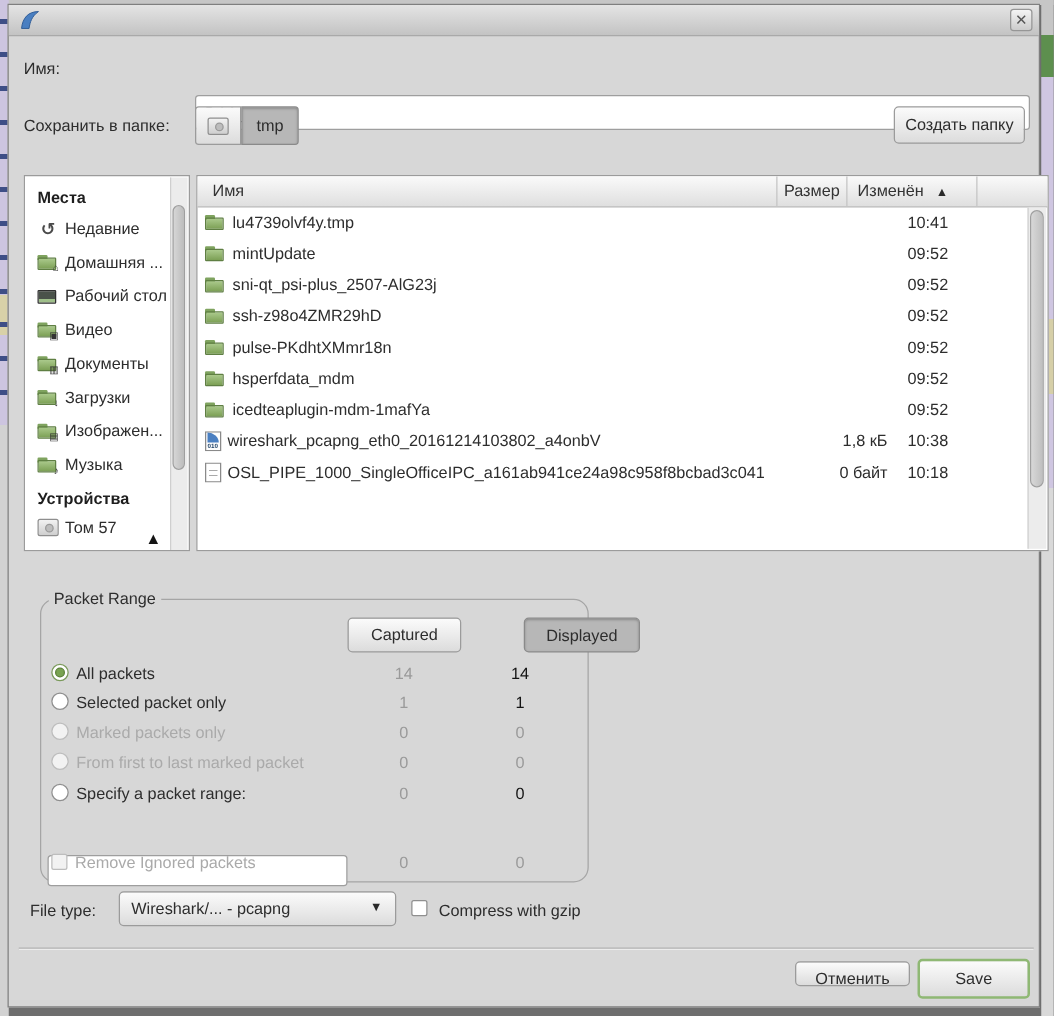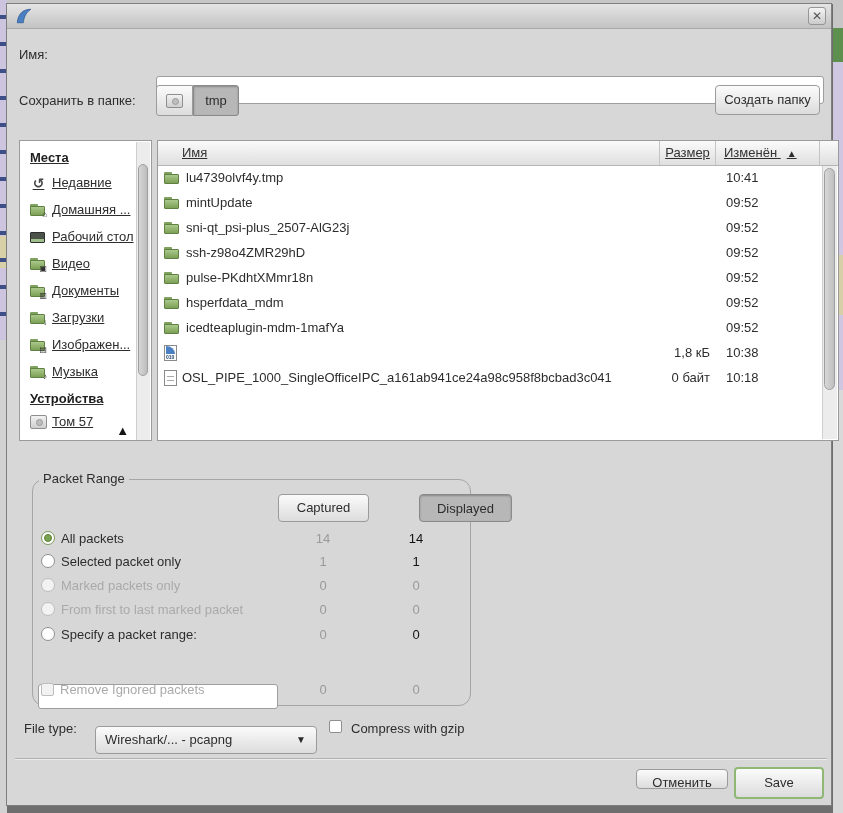--- a/index.html
+++ b/index.html
@@ -43,39 +43,39 @@
   .tmp-btn{left:186px;top:81px;width:46px;height:31px;border-radius:0 3px 3px 0;line-height:29px;}
   .create-folder-btn{left:708px;top:81px;width:105px;height:30px;line-height:28px;}
 
   
   .drive-icon{display:inline-block;width:17px;height:14px;margin-top:8px;border:1px solid #8e8e8e;border-radius:2px;
     background:linear-gradient(#f2f2f2,#cfcfcf);position:relative;box-sizing:border-box;}
   .drive-icon::after{content:"";position:absolute;left:5px;top:3px;width:5px;height:5px;border-radius:50%;
     background:#bdbdbd;border:1px solid #9a9a9a;}
 
   
-  .pane{position:absolute;background:#ffffff;border:1px solid #9b9b9b;box-sizing:border-box;overflow:hidden;text-decoration:underline;}
+  .pane{position:absolute;background:#ffffff;border:1px solid #9b9b9b;box-sizing:border-box;overflow:hidden;}
   .sidebar{left:12px;top:136px;width:133px;height:301px;}
   .sidebar-header{font-weight:bold;padding:9px 0 4px 10px;color:#1e1e1e;}
   .side-item{display:flex;align-items:center;height:27px;padding-left:10px;gap:5px;cursor:pointer;}
   .side-item span.txt{white-space:nowrap;}
   .devices-header{font-weight:bold;padding:6px 0 2px 10px;color:#1e1e1e;}
 
   .sb-scroll{position:absolute;right:1px;top:1px;width:13px;height:299px;background:#ececec;border-left:1px solid #cfcfcf;}
   .sb-thumb{position:absolute;left:1px;top:22px;width:10px;height:212px;background:linear-gradient(90deg,#d6d6d6,#bdbdbd);
     border:1px solid #9f9f9f;border-radius:6px;box-sizing:border-box;}
   .eject{position:absolute;right:22px;bottom:3px;font-size:13px;color:#141414;line-height:1;}
 
   .splitter-dots{position:absolute;left:153px;top:276px;width:4px;height:40px;
     background:repeating-linear-gradient(to bottom,#8f8f8f 0 2px,transparent 2px 8px);width:2px;}
 
   .filelist{left:150px;top:136px;width:682px;height:301px;}
   .fl-header{display:flex;height:24px;background:linear-gradient(#fafafa,#dfdfdf);border-bottom:1px solid #b5b5b5;}
   .fl-header .col{box-sizing:border-box;border-right:1px solid #c4c4c4;line-height:23px;color:#333;cursor:pointer;}
-  .col-name{width:502px;padding-left:24px;}
+  .col-name{width:464px;padding-left:12px;}
   .col-size{width:56px;text-align:center;}
   .col-mod{width:104px;padding-left:8px;}
   .col-corner{flex:1;border-right:none !important;}
   .sort-arrow{font-size:10px;margin-left:6px;color:#2a2a2a;}
 
   .rows{position:absolute;left:0;top:24px;right:16px;bottom:0;}
   .frow{display:flex;height:25px;align-items:center;cursor:pointer;}
   .frow .c-name{width:494px;padding-left:6px;display:flex;align-items:center;gap:5px;overflow:hidden;white-space:nowrap;}
   .frow .c-size{width:58px;text-align:right;padding-right:6px;box-sizing:border-box;color:#2d2d2d;}
   .frow .c-mod{padding-left:10px;color:#2d2d2d;}
@@ -120,21 +120,21 @@
   .pr-row.dis .lbl{color:#aaaaaa;}
   .num{position:absolute;width:60px;text-align:center;}
   .num.cap{left:260px;color:#9a9a9a;}
   .num.disp{left:353px;color:#141414;}
   .num.disp.dim{color:#9a9a9a;}
   .pr-entry{left:5px;top:168px;width:240px;height:25px;}
 
   
   .ft-label{left:17px;top:717px;}
   .combo{position:absolute;left:88px;top:709px;width:222px;height:28px;background:linear-gradient(#fbfbfb,#dcdcdc);
-    border:1px solid #9b9b9b;border-radius:4px;box-sizing:border-box;line-height:26px;padding-left:9px;cursor:pointer;margin-top:13px;}
+    border:1px solid #9b9b9b;border-radius:4px;box-sizing:border-box;line-height:26px;padding-left:9px;cursor:pointer;}
   .combo .arr{position:absolute;right:10px;top:0;font-size:10px;color:#2a2a2a;}
   .gzip-chk{position:absolute;left:322px;top:716px;}
   .gzip-label{left:344px;top:717px;}
 
   .hsep{position:absolute;left:8px;top:754px;width:812px;height:1px;background:#b2b2b2;border-bottom:1px solid #ececec;}
 
   .cancel-btn{left:629px;top:765px;width:92px;height:20px;line-height:26px;}
   .save-btn{left:727px;top:763px;width:90px;height:32px;line-height:28px;border:2px solid #8fb874;border-radius:4px;}
 </style>
 </head>
@@ -293,20 +293,21 @@
             </span>
           <span class="c-size"></span>
           <span class="c-mod">09:52</span>
         </div>
         <div class="frow">
           <span class="c-name">
             <span class="cap-ic">
               <span class="cap-fin"></span>
                 <span class="cap-txt">010</span>
             </span>
+            <span>wireshark_pcapng_eth0_20161214103802_a4onbV</span>
             </span>
           <span class="c-size">1,8 кБ</span>
           <span class="c-mod">10:38</span>
         </div>
         <div class="frow">
           <span class="c-name">
               <span class="doc-ic doc-lines"></span>
               <span>OSL_PIPE_1000_SingleOfficeIPC_a161ab941ce24a98c958f8bcbad3c041</span>
             </span>
           <span class="c-size">0 байт</span>

